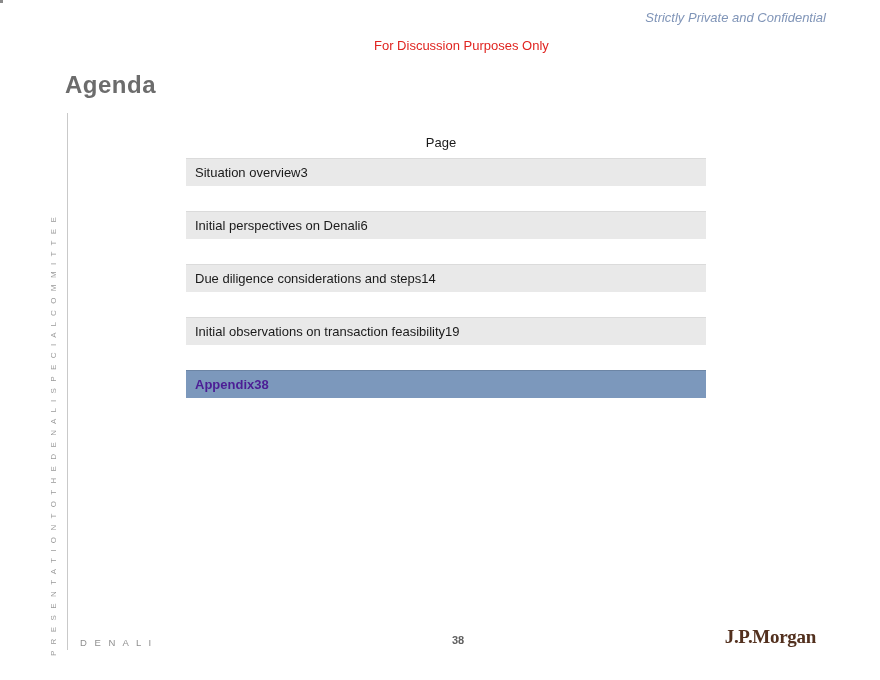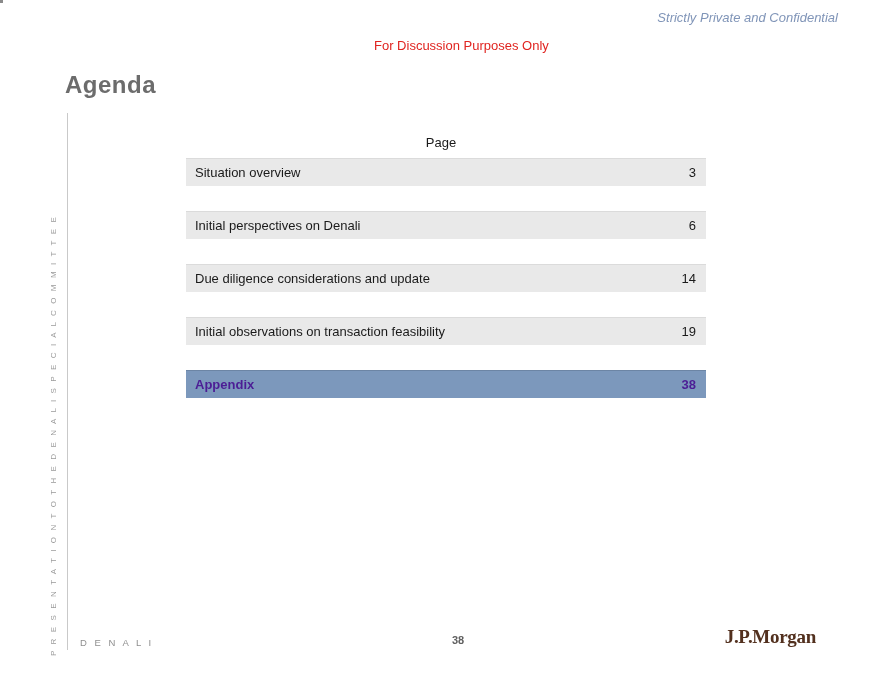--- a/index.html
+++ b/index.html
@@ -15,21 +15,21 @@
     width: 3px; height: 3px; background: #8a8a8a;
   }
   .disc-label {
     position: absolute; left: 374px; top: 10px;
     font-size: 13px; line-height: 15px;
     color: var(--warning-red, #E02420);
     white-space: nowrap;
     margin-top: 28px;
   }
   .conf-label {
-    position: absolute; right: 42px; top: 10px;
+    position: absolute; right: 54px; top: 10px;
     font-size: 13px; line-height: 15px; font-style: italic;
     color: var(--confidential-blue, #8095B8);
     white-space: nowrap;
   }
   .slide-title {
     position: absolute; left: 65px; top: 71px;
     font-size: 24px; color: #6C6C6C; letter-spacing: 0.5px; font-weight: bold;
   }
   .v-rule {
     position: absolute; left: 67px; top: 113px;
@@ -47,21 +47,21 @@
     font-size: 13px; color: #1A1A1A;
   }
   .agenda-rows {
     position: absolute; left: 186px; top: 158px; width: 520px;
   }
   .agenda-row {
     box-sizing: border-box;
     height: 28px; margin-bottom: 25px;
     background: var(--row-gray, #E9E9E9);
     border-top: 1px solid rgba(0,0,0,0.06);
-    display: flex; justify-content: space-between; align-items: center;
+    display: flex; align-items: center;
     padding: 0 10px 0 9px;
     font-size: 13px; color: #1A1A1A;
   }
   .agenda-row.highlight {
     background: var(--highlight-blue, #7C98BC);
     border-top: 1px solid rgba(0,0,0,0.12);
     color: #4c1d95; font-weight: bold;
   }
   .footer-deal {
     position: absolute; left: 80px; top: 637px;
@@ -97,21 +97,21 @@
 <div class="agenda-rows">
     <div class="agenda-row">
     <span>Situation overview</span>
     <span>3</span>
   </div>
     <div class="agenda-row">
     <span>Initial perspectives on Denali</span>
     <span>6</span>
   </div>
     <div class="agenda-row">
-    <span>Due diligence considerations and update</span>
+    <span>Due diligence considerations and steps</span>
     <span>14</span>
   </div>
     <div class="agenda-row">
     <span>Initial observations on transaction feasibility</span>
     <span>19</span>
   </div>
     <div class="agenda-row highlight">
     <span>Appendix</span>
     <span>38</span>
   </div>

